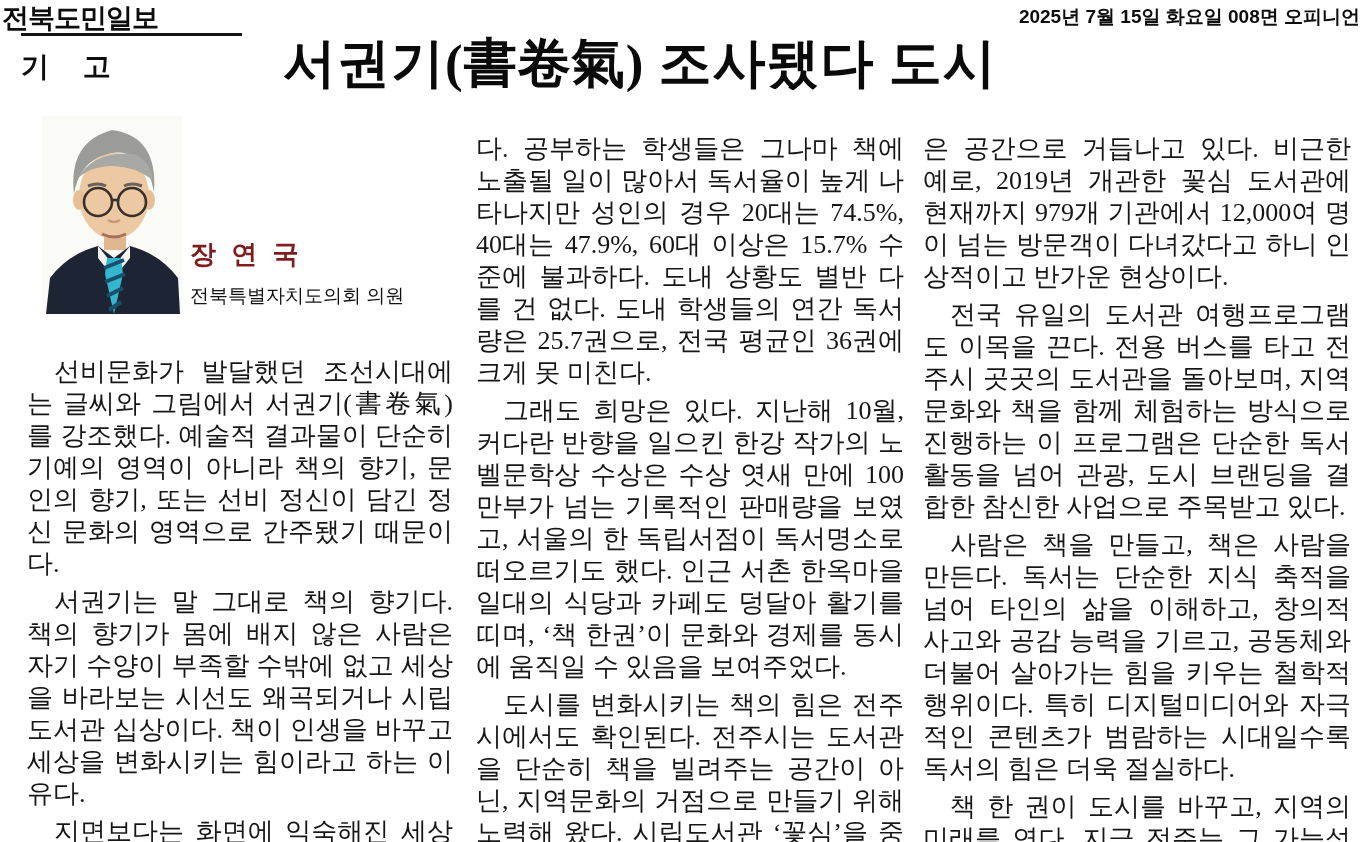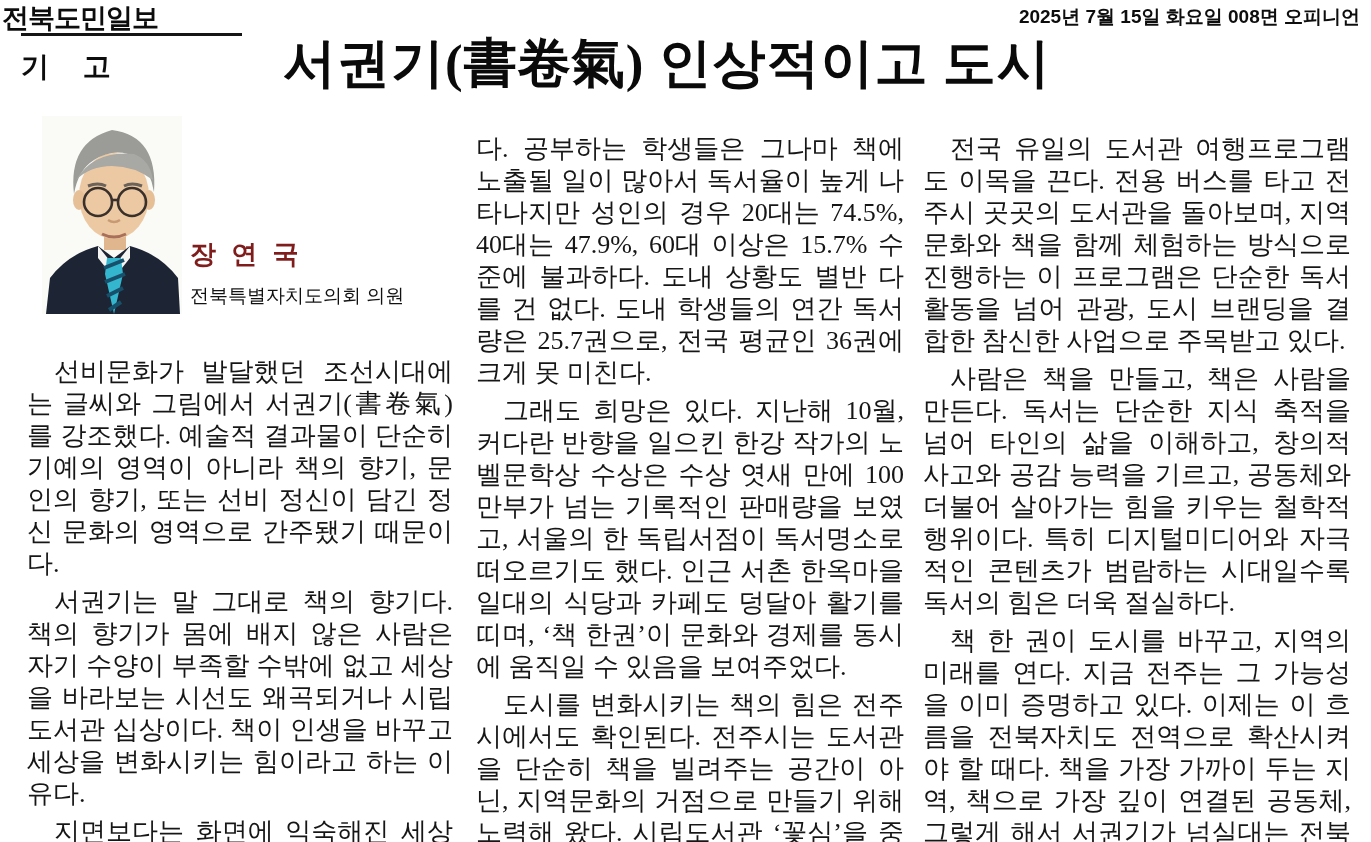--- a/index.html
+++ b/index.html
@@ -63,21 +63,21 @@
   .col-mid{left:470px;top:127px;width:440px;}
   .col-right{left:917px;top:127px;width:440px;}
 </style>
 </head>
 <body>
 
 <div class="abs masthead">전북도민일보</div>
 <div class="abs dateline">2025년 7월 15일 화요일 008면 오피니언</div>
 <div class="abs masthead-rule"></div>
 <div class="abs section-label">기 고</div>
-<h1 class="abs article-title">서권기(書卷氣) 인상적이고 도시</h1>
+<h1 class="abs article-title">서권기(書卷氣) 조사됐다 도시</h1>
 
 <svg class="abs author-photo" viewBox="0 0 140 198" xmlns="http://www.w3.org/2000/svg" aria-hidden="true">
   <rect x="0" y="0" width="140" height="198" fill="#fafaf7"></rect>
   <rect x="62" y="108" width="22" height="26" fill="#e0b68e"></rect>
   <ellipse cx="72" cy="80" rx="35" ry="43" fill="#ecc9a2"></ellipse>
   <ellipse cx="37" cy="84" rx="6" ry="10" fill="#e6bf97"></ellipse>
   <ellipse cx="107" cy="84" rx="6" ry="10" fill="#e6bf97"></ellipse>
   <path d="M32,78 Q26,26 70,14 Q116,20 112,76 Q108,54 96,42 Q74,30 52,44 Q36,54 32,78 Z" fill="#9b9b97"></path>
   <path d="M34,64 Q52,34 92,38 Q108,44 111,64 Q92,50 70,50 Q48,50 34,64 Z" fill="#a8a8a4"></path>
   <circle cx="56" cy="86" r="14" fill="none" stroke="#39302c" stroke-width="2.6"></circle>
@@ -107,16 +107,17 @@
 </div>
 
 <div class="abs col col-mid">
   <p>다. 공부하는 학생들은 그나마 책에 노출될 일이 많아서 독서율이 높게 나타나지만 성인의 경우 20대는 74.5%, 40대는 47.9%, 60대 이상은 15.7% 수준에 불과하다. 도내 상황도 별반 다를 건 없다. 도내 학생들의 연간 독서량은 25.7권으로, 전국 평균인 36권에 크게 못 미친다.</p>
   <p class="indent">그래도 희망은 있다. 지난해 10월, 커다란 반향을 일으킨 한강 작가의 노벨문학상 수상은 수상 엿새 만에 100만부가 넘는 기록적인 판매량을 보였고, 서울의 한 독립서점이 독서명소로 떠오르기도 했다. 인근 서촌 한옥마을 일대의 식당과 카페도 덩달아 활기를 띠며, ‘책 한권’이 문화와 경제를 동시에 움직일 수 있음을 보여주었다.</p>
   <p class="indent">도시를 변화시키는 책의 힘은 전주시에서도 확인된다. 전주시는 도서관을 단순히 책을 빌려주는 공간이 아닌, 지역문화의 거점으로 만들기 위해 노력해 왔다. 시립도서관 ‘꽃심’을 중심으로, 책기둥, 학산숲속시집, 첫마중길여행자, 다가여행자, 서학예술마을, 연화정, 한옥마을, 동문헌책 등 8개의 도서관을 특화시켜서 운영하고 있다.</p>
 
 </div>
 
 <div class="abs col col-right">
+  <p>은 공간으로 거듭나고 있다. 비근한 예로, 2019년 개관한 꽃심 도서관에 현재까지 979개 기관에서 12,000여 명이 넘는 방문객이 다녀갔다고 하니 인상적이고 반가운 현상이다.</p>
   <p class="indent">전국 유일의 도서관 여행프로그램도 이목을 끈다. 전용 버스를 타고 전주시 곳곳의 도서관을 돌아보며, 지역문화와 책을 함께 체험하는 방식으로 진행하는 이 프로그램은 단순한 독서 활동을 넘어 관광, 도시 브랜딩을 결합한 참신한 사업으로 주목받고 있다.</p>
   <p class="indent">사람은 책을 만들고, 책은 사람을 만든다. 독서는 단순한 지식 축적을 넘어 타인의 삶을 이해하고, 창의적 사고와 공감 능력을 기르고, 공동체와 더불어 살아가는 힘을 키우는 철학적 행위이다. 특히 디지털미디어와 자극적인 콘텐츠가 범람하는 시대일수록 독서의 힘은 더욱 절실하다.</p>
   <p class="indent">책 한 권이 도시를 바꾸고, 지역의 미래를 연다. 지금 전주는 그 가능성을 이미 증명하고 있다. 이제는 이 흐름을 전북자치도 전역으로 확산시켜야 할 때다. 책을 가장 가까이 두는 지역, 책으로 가장 깊이 연결된 공동체, 그렇게 해서 서권기가 넘실대는 전북이 되었으면 한다.</p>
 </div>
 
 </body></html>

